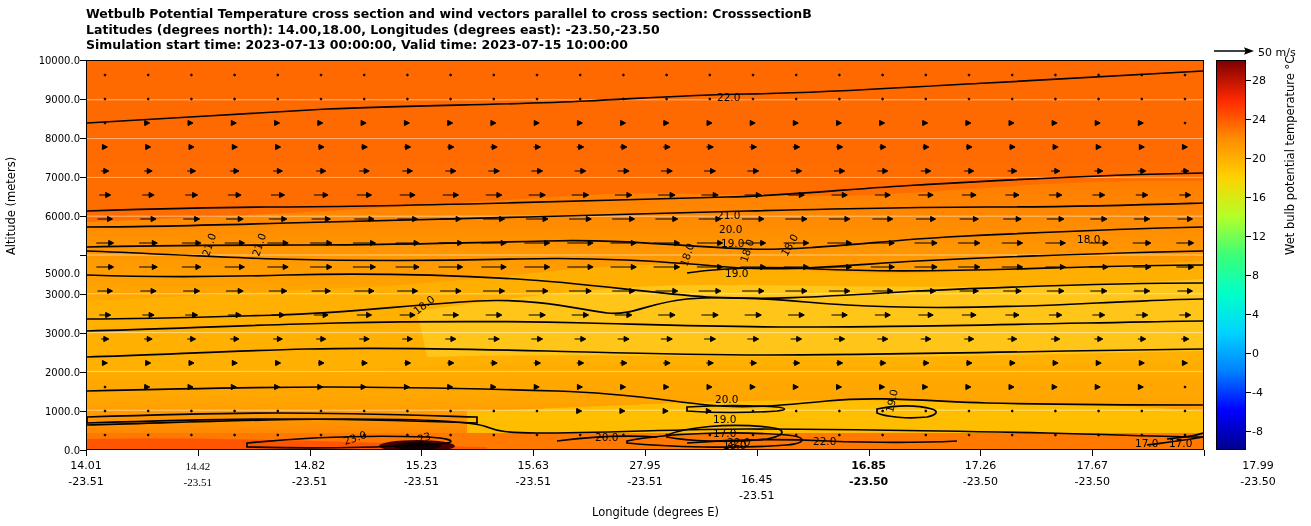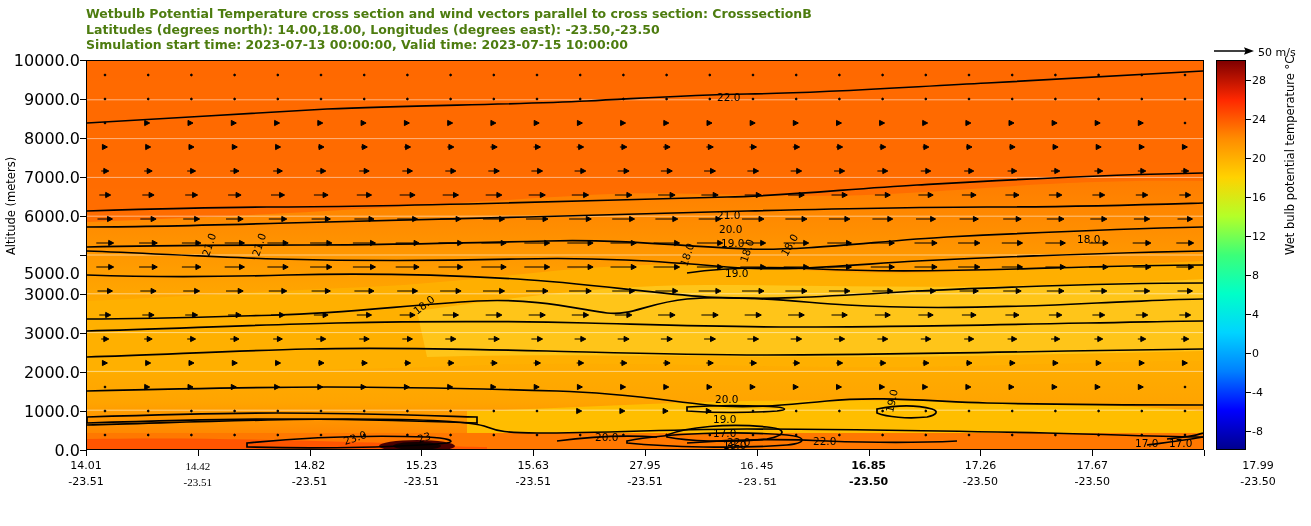--- a/index.html
+++ b/index.html
@@ -1,33 +1,33 @@
 <!DOCTYPE html>
 <html><head>
 <meta charset="utf-8">
 <style>
   html,body{margin:0;padding:0;background:#ffffff;}
   body{width:1311px;height:526px;overflow:hidden;font-family:"DejaVu Sans",sans-serif;}
   .wrap{position:relative;width:1311px;height:526px;}
 
   .title{
     position:absolute; left:86px; top:6px;
-    font-size:12.5px; font-weight:bold; color:#4d7c0f;
+    font-size:12.5px; font-weight:bold; color:#000000;
     line-height:15.5px; white-space:pre;
   }
 
   
   .plot{
     position:absolute; left:86px; top:60px; width:1118px; height:390px;
     border:1px solid #000; box-sizing:border-box; overflow:hidden;
   }
   .plot-canvas{position:absolute;inset:0;}
   .ylab{
     position:absolute; text-align:right; width:76px;
-    font-size:16px; color:#000; transform:translateY(-50%);
+    font-size:10px; color:#000; transform:translateY(-50%);
   }
   .xlab{
     position:absolute; text-align:center; width:90px;
     font-size:11px; color:#000; white-space:pre-line; line-height:16px;
   }
 
   .axis-title-y{
     position:absolute; left:4px; top:255px;
     transform:rotate(-90deg); transform-origin:0 0;
     font-size:11.5px; color:#000; white-space:nowrap;
@@ -962,37 +962,38 @@
       <div style="position: absolute; left: 309.6px; top: 450px; width: 1px; height: 6px; background: rgb(0, 0, 0);"></div>
       <div class="xlab" style="left: 376.4px; top: 458px;">15.23
 -23.51</div>
       <div style="position: absolute; left: 421.4px; top: 450px; width: 1px; height: 6px; background: rgb(0, 0, 0);"></div>
       <div class="xlab" style="left: 488.2px; top: 458px;">15.63
 -23.51</div>
       <div style="position: absolute; left: 533.2px; top: 450px; width: 1px; height: 6px; background: rgb(0, 0, 0);"></div>
       <div class="xlab" style="left: 600px; top: 458px;">27.95
 -23.51</div>
       <div style="position: absolute; left: 645px; top: 450px; width: 1px; height: 6px; background: rgb(0, 0, 0);"></div>
-      <div class="xlab" style="left: 711.8px; top: 458px; font-family: Liberation Mono, monospace;">16.45
+      <div class="xlab" style="left: 711.8px; top: 472px;">16.45
 -23.51</div>
       <div style="position: absolute; left: 756.8px; top: 450px; width: 1px; height: 6px; background: rgb(0, 0, 0);"></div>
       <div class="xlab" style="left: 823.6px; top: 458px; font-weight: bold;">16.85
 -23.50</div>
       <div style="position: absolute; left: 868.6px; top: 450px; width: 1px; height: 6px; background: rgb(0, 0, 0);"></div>
       <div class="xlab" style="left: 935.4px; top: 458px;">17.26
 -23.50</div>
       <div style="position: absolute; left: 980.4px; top: 450px; width: 1px; height: 6px; background: rgb(0, 0, 0);"></div>
       <div class="xlab" style="left: 1047.2px; top: 458px;">17.67
 -23.50</div>
       <div style="position: absolute; left: 1092.2px; top: 450px; width: 1px; height: 6px; background: rgb(0, 0, 0);"></div>
       <div class="xlab" style="left: 1213px; top: 458px;">17.99
 -23.50</div>
       <div style="position: absolute; left: 1204px; top: 450px; width: 1px; height: 6px; background: rgb(0, 0, 0);"></div>
     </div>
 
+  <div class="axis-title-x" style="top:504px">Longitude (degrees E)</div>
 
   <div class="cbar">
     <div class="cbar-grad" id="cbar-grad" style="background: linear-gradient(to top, rgb(0, 0, 143) 0%, rgb(0, 0, 255) 10%, rgb(0, 128, 255) 20%, rgb(0, 212, 255) 30%, rgb(0, 255, 200) 40%, rgb(60, 255, 120) 50%, rgb(180, 255, 40) 60%, rgb(255, 210, 0) 70%, rgb(255, 140, 0) 80%, rgb(255, 40, 0) 90%, rgb(127, 0, 0) 100%);"></div>
   </div>
   <div id="cbticks">
       <div class="cbtick" style="left: 1252px; top: 430.5px;">-8</div>
       <div class="cbtickmark" style="left: 1246px; top: 430.5px;"></div>
       <div class="cbtick" style="left: 1252px; top: 391.5px;">-4</div>
       <div class="cbtickmark" style="left: 1246px; top: 391.5px;"></div>
       <div class="cbtick" style="left: 1252px; top: 352.5px;">0</div>

